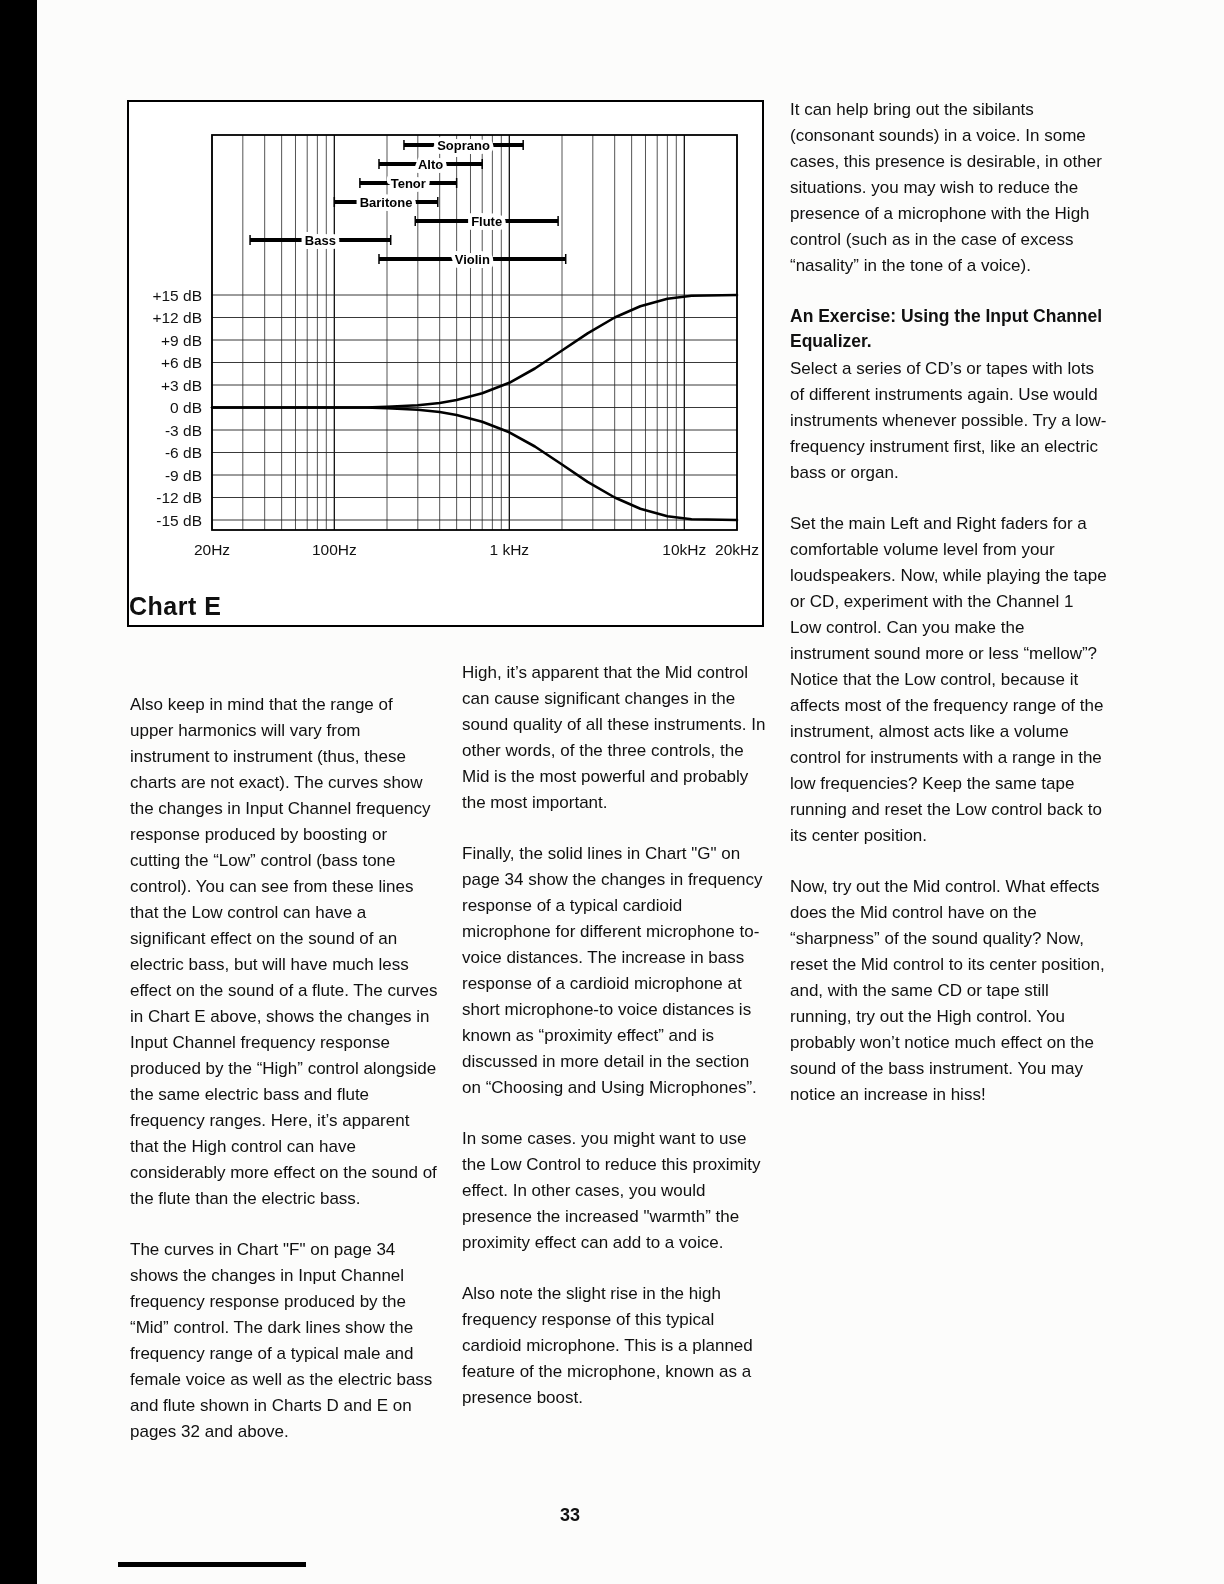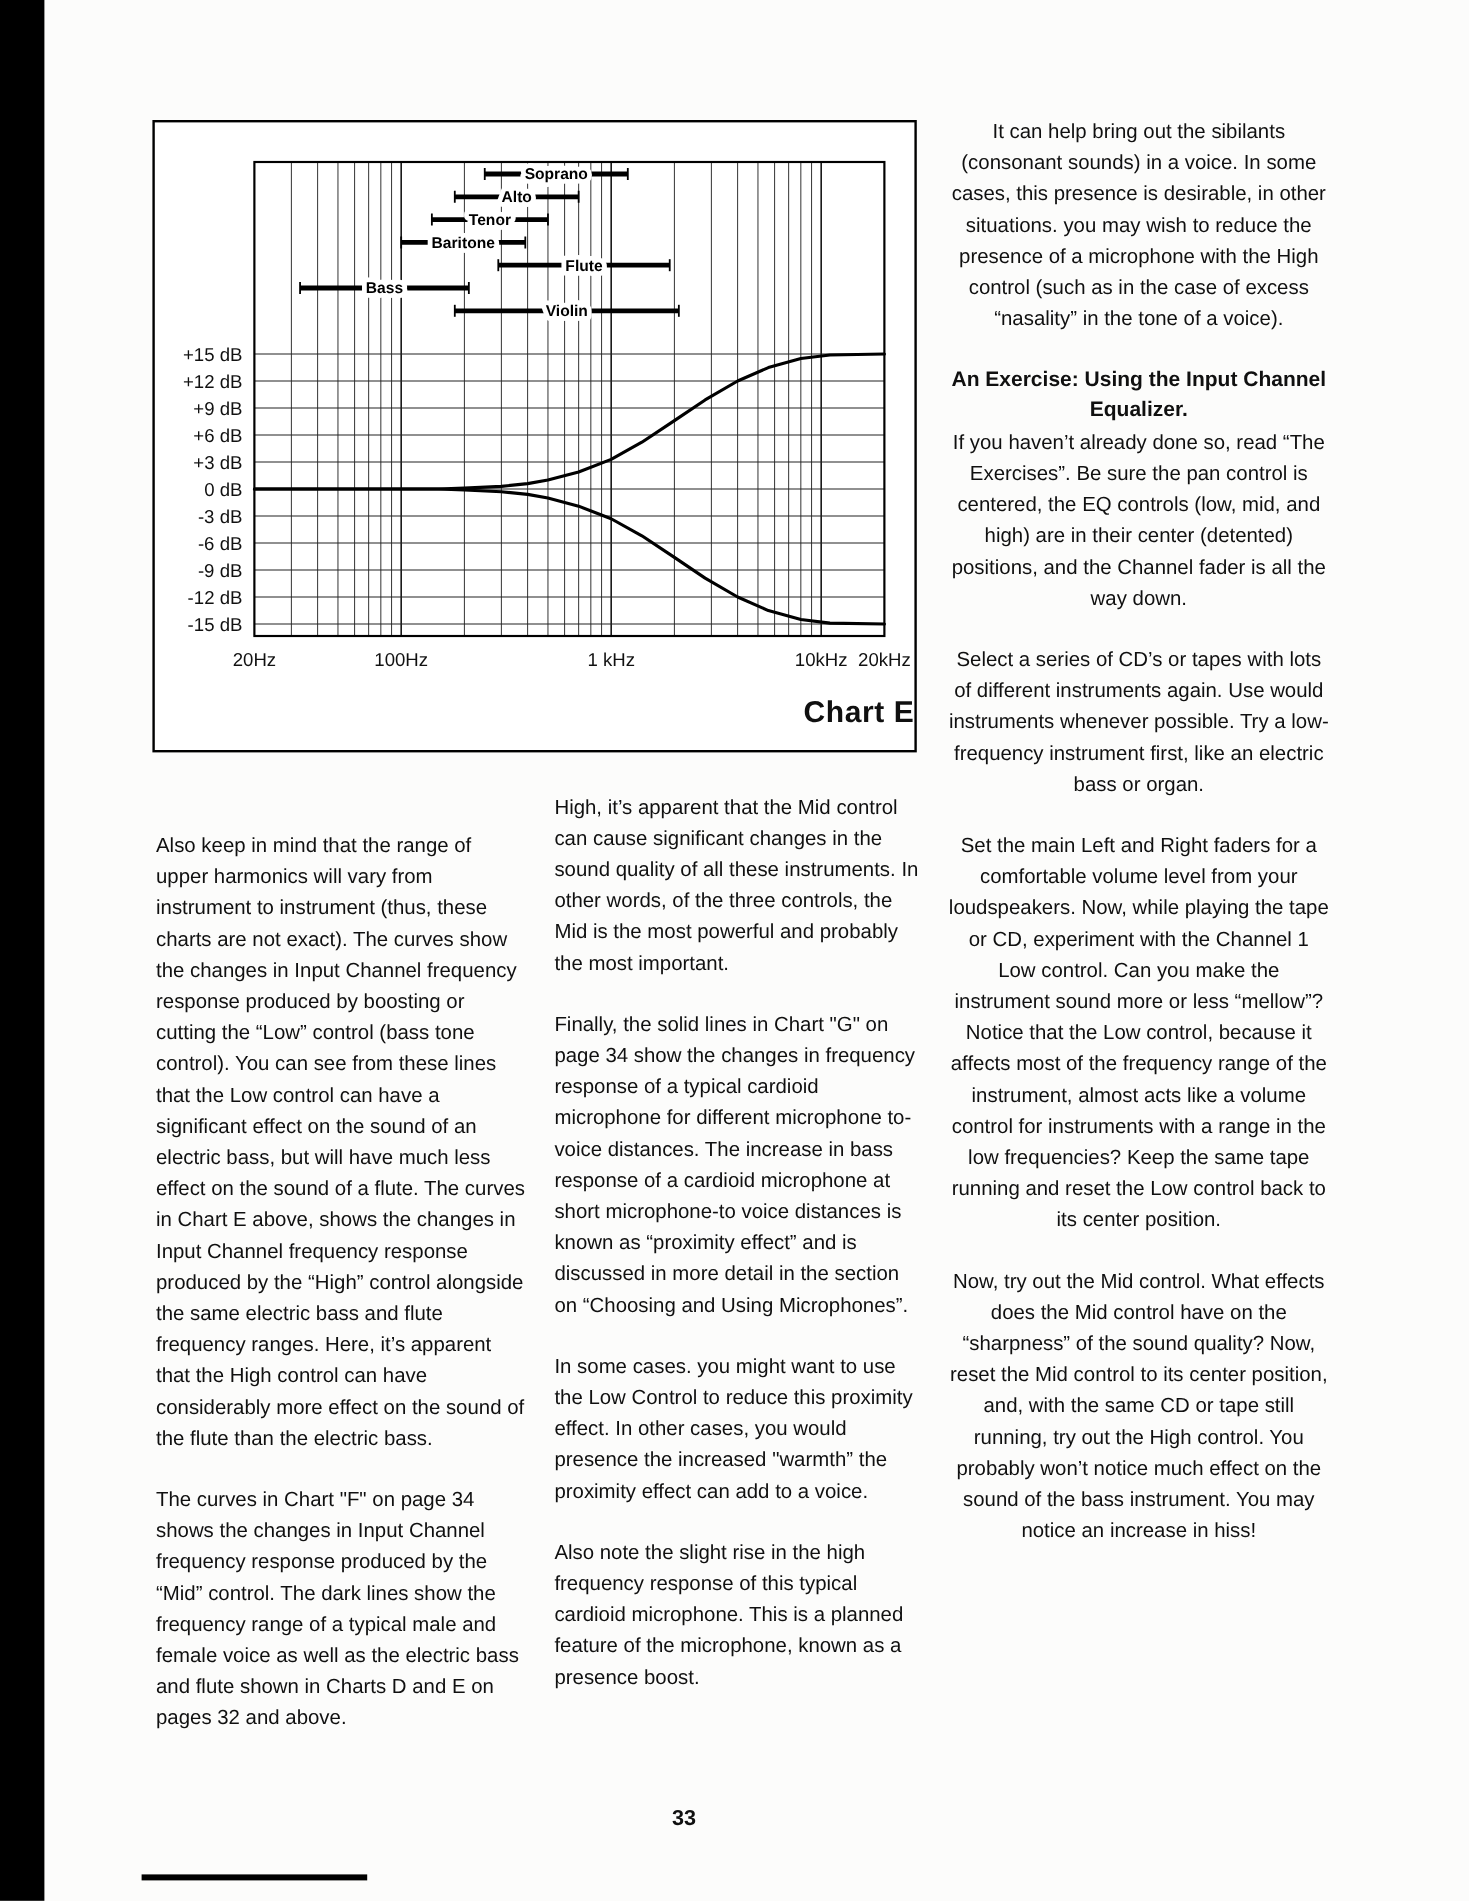--- a/index.html
+++ b/index.html
@@ -15,29 +15,29 @@
   .scan-line {
     position:absolute; left:118px; top:1562px; width:188px; height:5px; background:#000;
   }
   .chart-box {
     position:absolute; left:127px; top:100px; width:637px; height:527px;
     border:2px solid #000; background:#fff;
   }
   .chart-box svg { display:block; }
   svg text { font-family:"Liberation Sans", sans-serif; }
   .chart-title {
-    text-align:right; font-weight:bold; font-size:25px; margin-top:6px;
+    text-align:left; font-weight:bold; font-size:25px; margin-top:18px;
     letter-spacing:0.5px;
   }
   .col { position:absolute; font-size:17px; line-height:26px; }
   .col p { margin-bottom:25px; }
   .col h3 { font-size:17.5px; line-height:25px; font-weight:bold; margin:0 0 2px 0; }
   .col-left  { left:130px; top:692px; width:308px; }
   .col-mid   { left:462px; top:660px; width:306px; }
-  .col-right { left:790px; top:97px;  width:318px;text-align:center; }
+  .col-right { left:790px; top:97px;  width:318px; }
   .page-num {
     position:absolute; left:560px; top:1505px; width:70px; 
     font-weight:bold; font-size:18px;
   }
 </style>
 </head>
 <body>
 
 <div class="page-root">
 
@@ -143,21 +143,20 @@
   <div class="col col-mid">
     <p>High, it’s apparent that the Mid control can cause significant changes in the sound quality of all these instruments. In other words, of the three controls, the Mid is the most powerful and probably the most important.</p>
     <p>Finally, the solid lines in Chart "G" on page 34  show the changes in frequency response of a typical cardioid microphone for different microphone to-voice distances. The increase in bass response of a cardioid microphone at short microphone-to voice distances is known as  “proximity effect” and is discussed in more detail in the section on “Choosing and Using Microphones”.</p>
     <p>In some cases. you might want to use the Low Control to reduce this proximity effect.  In other cases, you would presence the increased "warmth” the proximity effect can add to a voice.</p>
     <p>Also note the slight rise in the high frequency response of this typical cardioid microphone.  This is a planned feature of the microphone, known as a  presence boost.</p>
   </div>
 
   <div class="col col-right">
     <p>It can help bring out the sibilants (consonant sounds) in a voice.  In some cases, this presence is desirable, in other situations. you may wish to reduce the presence of a microphone with the High control (such as in the case of excess “nasality” in the tone of a voice).</p>
     <h3>An Exercise: Using the Input Channel Equalizer.</h3>
-    <p>If you haven’t already done so, read “The Exercises”.  Be sure the pan control is centered, the EQ controls (low, mid, and high) are in their center (detented) positions, and  the Channel fader is all the way down.</p>
     <p>Select a series of CD’s or tapes with lots of different instruments again. Use would instruments whenever possible. Try a low-frequency instrument first, like an electric bass or organ.</p>
     <p>Set the main Left and Right faders for a comfortable volume level from your loudspeakers.  Now, while playing the tape or CD, experiment with the Channel 1 Low control.  Can you make the instrument sound more or less “mellow”?  Notice that the Low control, because it affects most of the frequency range of the instrument, almost acts like a volume control for instruments with a range in the low frequencies? Keep the same tape running and reset the Low control back to its center position.</p>
     <p>Now, try out the Mid control. What effects does the Mid control have on the “sharpness” of the sound quality? Now, reset the Mid control to its center position, and, with the same CD or tape still running, try out the High control. You probably won’t notice much effect on the sound of the bass instrument. You may notice an increase in hiss!</p>
   </div>
 
   <div class="page-num">33</div>
 
   <div class="scan-line"></div>
 
 </div>

